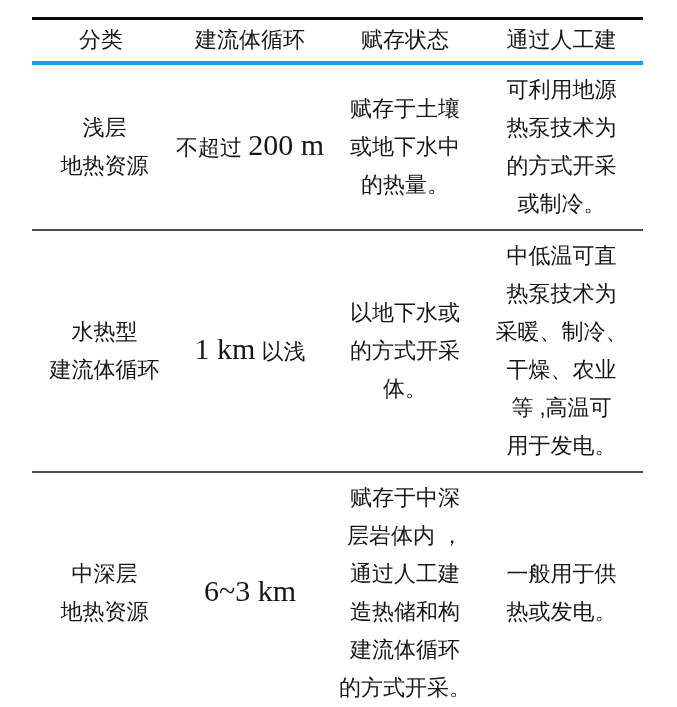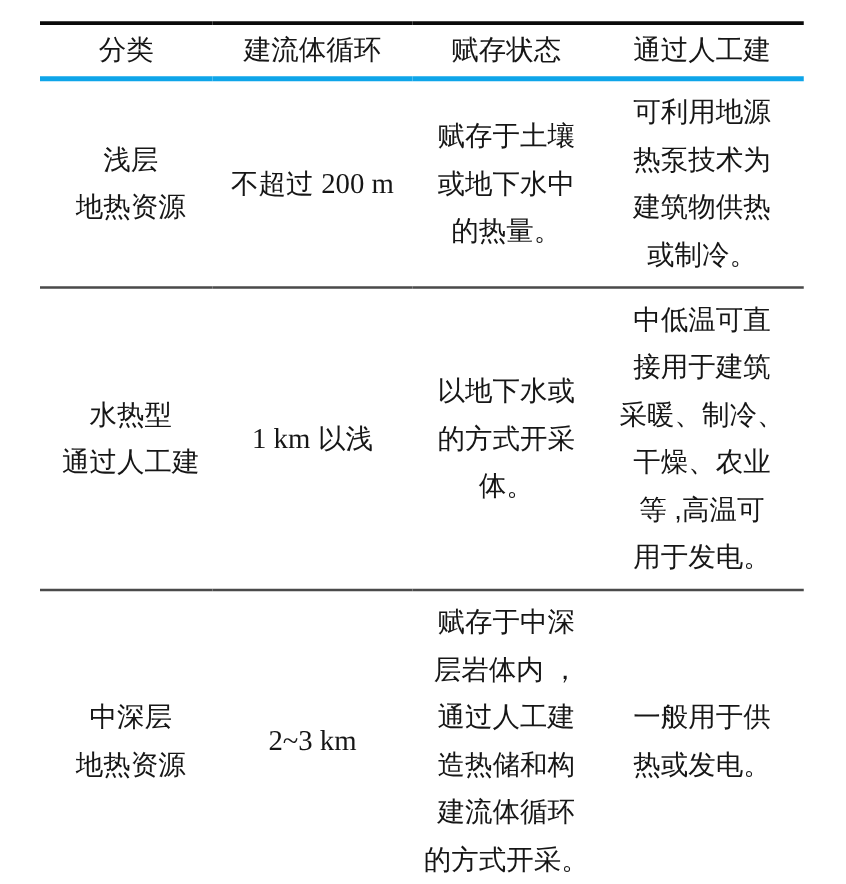--- a/index.html
+++ b/index.html
@@ -53,21 +53,21 @@
     padding-left: 7px;
     white-space: pre-line;
   }
   td.loc { text-align: center; }
   td.occ, td.use {
     text-align: center;
     white-space: pre-line;
   }
   .num {
     font-family: "Liberation Serif", "DejaVu Serif", serif;
-    font-size: 23px;
+    font-size: 30px;
   }
 </style>
 </head>
 <body>
 
 <div class="page">
   <table class="geo">
     <colgroup>
       <col class="c1">
         <col class="c2">
@@ -85,41 +85,41 @@
     <tbody>
       <tr class="r1">
         <td class="cat">浅层
 地热资源</td>
         <td class="loc"><span>不超过 </span><span class="num">200 m</span><span></span></td>
         <td class="occ">赋存于土壤
 或地下水中
 的热量。</td>
         <td class="use">可利用地源
 热泵技术为
-建筑物供热
+的方式开采
 或制冷。</td>
       </tr>
       <tr class="r2">
         <td class="cat">水热型
-通过人工建</td>
+建流体循环</td>
         <td class="loc"><span></span><span class="num">1 km</span><span> 以浅</span></td>
         <td class="occ">以地下水或
 的方式开采
 体。</td>
         <td class="use">中低温可直
-接用于建筑
+热泵技术为
 采暖、制冷、
 干燥、农业
 等 ,高温可
 用于发电。</td>
       </tr>
       <tr class="r3">
         <td class="cat">中深层
 地热资源</td>
-        <td class="loc"><span></span><span class="num">2~3 km</span><span></span></td>
+        <td class="loc"><span></span><span class="num">6~3 km</span><span></span></td>
         <td class="occ">赋存于中深
 层岩体内 ，
 通过人工建
 造热储和构
 建流体循环
 的方式开采。</td>
         <td class="use">一般用于供
 热或发电。</td>
       </tr>
     </tbody>

